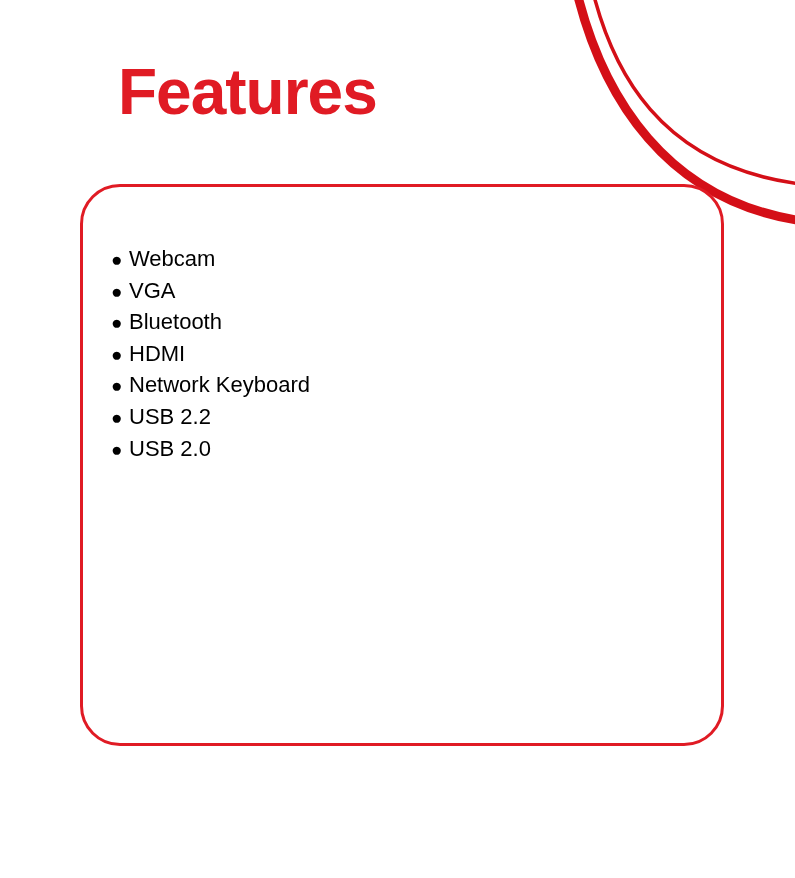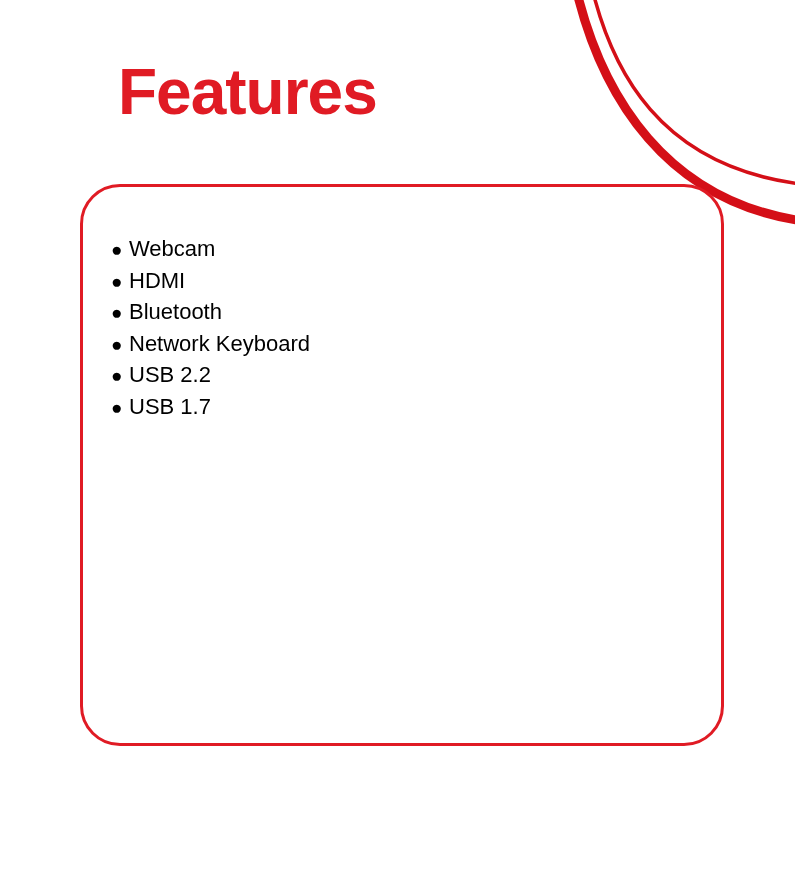--- a/index.html
+++ b/index.html
@@ -57,21 +57,21 @@
     height: 562px;
     border: 3px solid #e01b24;
     border-radius: 40px;
     box-sizing: border-box;
     background: transparent;
   }
 
   #feature-list {
     position: absolute;
     left: 111px;
-    top: 234px;
+    top: 244px;
     margin: 0;
     padding: 0;
     list-style: none;
   }
 
   #feature-list li {
     font-size: 22px;
     color: #000000;
     line-height: 30.6px;
     white-space: nowrap;
@@ -99,20 +99,21 @@
     <path d="M 68 -20 C 88 80, 140 180, 290 195" fill="none" stroke="#d40f17" stroke-width="3.5"></path>
     <path d="M 52 -20 C 78 110, 150 215, 290 232" fill="none" stroke="#d40f17" stroke-width="9"></path>
   </svg>
 
   <div id="page-title">Features</div>
 
   <div id="feature-box"></div>
 
   <ul id="feature-list">
     <li><span class="bullet">●</span><span class="item-text">Webcam</span></li>
+    <li><span class="bullet">●</span><span class="item-text">VGA</span></li>
+    <li><span class="bullet">●</span><span class="item-text">Bluetooth</span></li>
     <li><span class="bullet">●</span><span class="item-text">HDMI</span></li>
-    <li><span class="bullet">●</span><span class="item-text">Bluetooth</span></li>
     <li><span class="bullet">●</span><span class="item-text">Network Keyboard</span></li>
     <li><span class="bullet">●</span><span class="item-text">USB 2.2</span></li>
-    <li><span class="bullet">●</span><span class="item-text">USB 1.7</span></li>
+    <li><span class="bullet">●</span><span class="item-text">USB 2.0</span></li>
   </ul>
 
 </div>
 
 </body></html>

